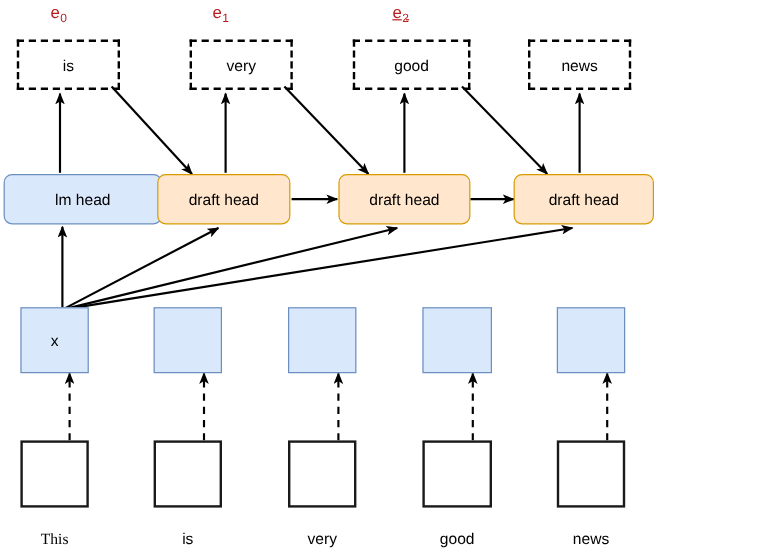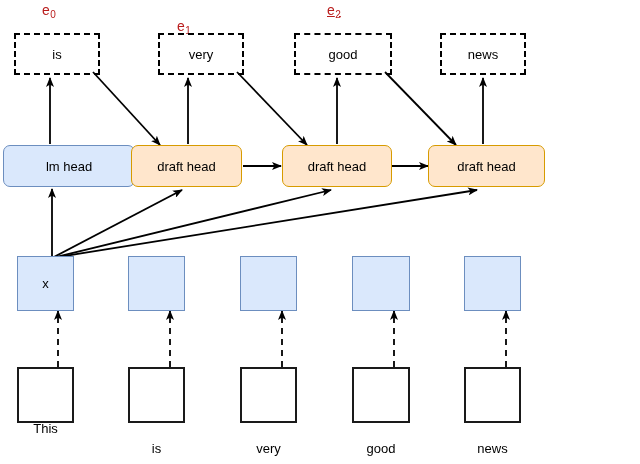--- a/index.html
+++ b/index.html
@@ -82,21 +82,21 @@
   }
 </style>
 </head>
 <body>
 
 <div id="canvas">
 
   <div class="e-label" style="left:42px; top:2px;">
     <span>e</span><sub>0</sub>
   </div>
-  <div class="e-label" style="left:177px; top:18px;">
+  <div class="e-label" style="left:177px; top:2px;">
     <span>e</span><sub>1</sub>
   </div>
   <div class="e-label" style="left:327px; top:2px;text-decoration:underline;">
     <span>e</span><sub>2</sub>
   </div>
 
   <svg class="edges" viewBox="0 0 640 464">
     <defs>
       <marker id="arrow" markerWidth="10" markerHeight="8" refX="9" refY="4" orient="auto" markerUnits="userSpaceOnUse">
         <path d="M0,0 L10,4 L0,8 L2.4,4 z" fill="#000000"></path>
@@ -188,19 +188,19 @@
   <div class="node input-box" style="left:240px; top:367px; width:57px; height:56px;">
     <span></span>
   </div>
   <div class="node input-box" style="left:352px; top:367px; width:58px; height:56px;">
     <span></span>
   </div>
   <div class="node input-box" style="left:464px; top:367px; width:57px; height:56px;">
     <span></span>
   </div>
 
-  <div class="word-label" style="left:17px;  top:421px; width:57px;">This</div>
+  <div class="word-label" style="left:17px;  top:441px; width:57px;font-family:Liberation Serif, serif;">This</div>
   <div class="word-label" style="left:128px; top:441px; width:57px;">is</div>
   <div class="word-label" style="left:240px; top:441px; width:57px;">very</div>
   <div class="word-label" style="left:352px; top:441px; width:58px;">good</div>
   <div class="word-label" style="left:464px; top:441px; width:57px;">news</div>
 
 </div>
 
 </body></html>

